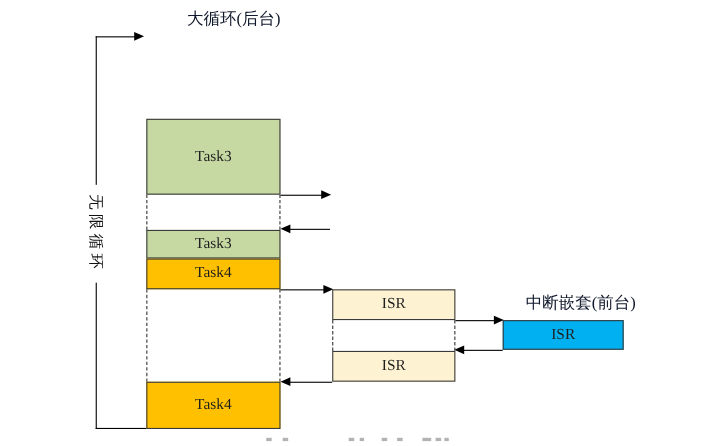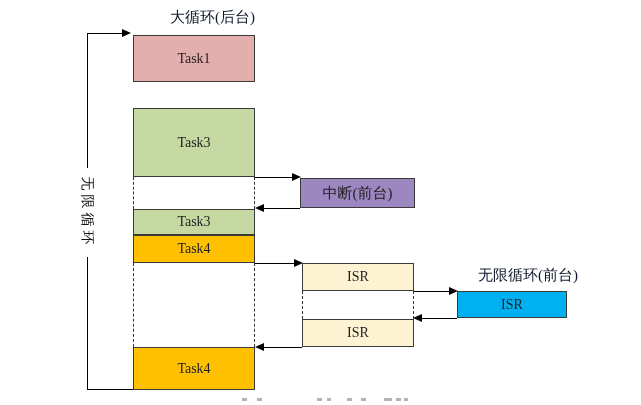--- a/index.html
+++ b/index.html
@@ -32,56 +32,50 @@
 
   <div class="label" style="left:133px;top:8px;width:122px;">大循环(后台)</div>
 
   <div class="hline" style="left:87px;top:33px;width:36px;"></div>
   <div class="arr-r" style="left:122px;top:29px;"></div>
   <div class="vline" style="left:87px;top:33px;height:135px;"></div>
   <div class="loop-label">无限循环</div>
   <div class="vline" style="left:87px;top:257px;height:133px;"></div>
   <div class="hline" style="left:87px;top:389px;width:46px;"></div>
 
-  <div class="box" style="left: 133px; top: 35px; width: 122px; height: 47px; line-height: 45px; background-color: rgb(226, 175, 172);">
-    <span>Task1</span>
-  </div>
   <div class="box" style="left: 133px; top: 108px; width: 122px; height: 69px; line-height: 67px; background-color: rgb(199, 217, 163);">
     <span>Task3</span>
   </div>
   <div class="gap" style="left:133px;top:177px;width:122px;height:32px;"></div>
   <div class="box" style="left: 133px; top: 209px; width: 122px; height: 26px; line-height: 24px; background-color: rgb(199, 217, 163);">
     <span>Task3</span>
   </div>
   <div class="box" style="left: 133px; top: 235px; width: 122px; height: 28px; line-height: 26px; background-color: rgb(255, 192, 0);">
     <span>Task4</span>
   </div>
   <div class="gap" style="left:133px;top:263px;width:122px;height:84px;"></div>
   <div class="box" style="left: 133px; top: 347px; width: 122px; height: 43px; line-height: 41px; background-color: rgb(255, 192, 0);">
     <span>Task4</span>
   </div>
 
-  <div class="box" style="left: 300px; top: 178px; width: 115px; height: 30px; line-height: 28px; font-size: 15px; background-color: rgb(156, 135, 193);">
-    <span>中断(前台)</span>
-  </div>
 
   <div class="hline" style="left:255px;top:177px;width:38px;"></div>
   <div class="arr-r" style="left:292px;top:173px;"></div>
 
   <div class="hline" style="left:263px;top:208px;width:37px;"></div>
   <div class="arr-l" style="left:255px;top:204px;"></div>
 
   <div class="box" style="left: 302px; top: 263px; width: 112px; height: 28px; line-height: 26px; background-color: rgb(253, 243, 211);">
     <span>ISR</span>
   </div>
 
   <div class="hline" style="left:255px;top:263px;width:40px;"></div>
   <div class="arr-r" style="left:294px;top:259px;"></div>
 
-  <div class="label" style="left:448px;top:266px;width:130px;">无限循环(前台)</div>
+  <div class="label" style="left:448px;top:266px;width:130px;">中断嵌套(前台)</div>
   <div class="box" style="left: 457px; top: 291px; width: 110px; height: 27px; line-height: 25px; background-color: rgb(0, 176, 240);">
     <span>ISR</span>
   </div>
 
   <div class="hline" style="left:414px;top:291px;width:36px;"></div>
   <div class="arr-r" style="left:449px;top:287px;"></div>
 
   <div class="hline" style="left:421px;top:318px;width:36px;"></div>
   <div class="arr-l" style="left:413px;top:314px;"></div>
 

